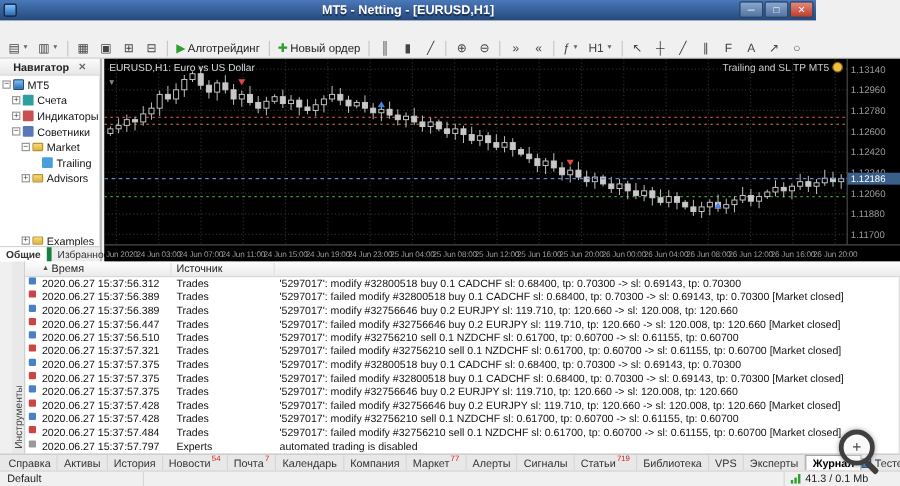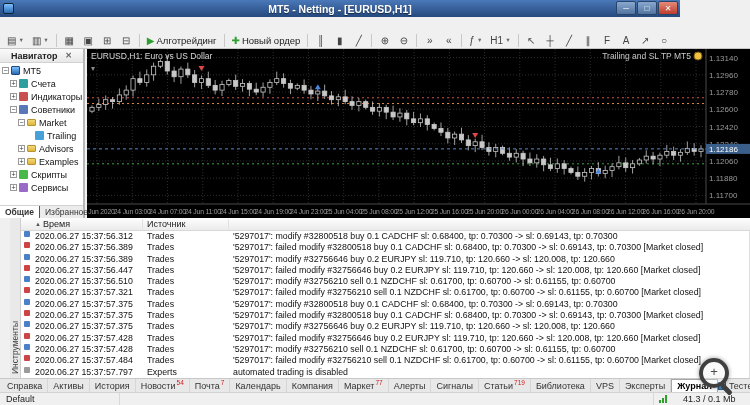--- a/index.html
+++ b/index.html
@@ -55,21 +55,21 @@
   .tree-icon { width:9px; height:9px; flex:none; margin-right:3px; border-radius:1px; }
   .icon-terminal { background:linear-gradient(#7ec0ff,#2a6ab0); border:1px solid #1a4a80; }
   .icon-accounts { background:#2e9e9e; }
   .icon-indicators { background:#c85050; }
   .icon-experts { background:#5a78b8; }
   .icon-folder { background:linear-gradient(#f5d878,#dfb53e); border:1px solid #b8922c; height:7px !important; }
   .icon-ea { background:#48a0d8; }
   .icon-scripts { background:#48b848; }
   .icon-services { background:#9a6ac8; }
   .nav-tabs { height:13px; flex:none; border-top:1px solid #d2d2d2; display:flex; background:#ececec; font-size:8.5px; }
-  .nav-tab { padding:0 5px; display:flex; align-items:center; color:#333; border-right:1px solid #15803d; }
+  .nav-tab { padding:0 5px; display:flex; align-items:center; color:#333; border-right:4px solid #15803d; }
   .nav-tab.active { background:#fff; font-weight:bold; }
 
   .chart { position:absolute; left:87px; top:0; width:663px; height:169px; background:#000; }
 
   
   .toolbox { position:absolute; left:0; top:218px; width:750px; height:160px; background:#fff; display:flex;margin-left:10px; }
   .toolbox-strip { width:11px; flex:none; background:#e9e9e9; border-right:1px solid #cfcfcf;
     display:flex; justify-content:center; }
   .strip-label { writing-mode:vertical-rl; transform:rotate(180deg); font-size:8.5px; color:#444; margin-top:auto; margin-bottom:4px; }
   .journal { flex:1; display:flex; flex-direction:column; position:relative; overflow:hidden; }
@@ -102,21 +102,21 @@
   .badge { font-size:6.5px; color:#d02020; margin-left:1px; transform:translateY(-3px); }
   .tab-right { margin-left:auto; display:flex; align-items:center; gap:3px; padding-right:8px; }
   .tester-icon { width:8px; height:8px; background:linear-gradient(#8ec2f0,#3a7ab8); border:1px solid #2a5a88; }
 
   
   .statusbar { position:absolute; left:0; top:392px; width:750px; height:13px; background:#f0f0f0;
     border-top:1px solid #d2d2d2; display:flex; align-items:center; font-size:9px; color:#222; }
   .sb-help { width:352px; flex:none; height:100%; display:flex; align-items:center; padding-left:5px; border-right:1px solid #d8d8d8; }
   .sb-profile { width:120px; flex:none; height:100%; display:flex; align-items:center; padding-left:6px; border-right:1px solid #d8d8d8; }
   .sb-fill { flex:1; height:100%; border-right:1px solid #d8d8d8; }
-  .sb-conn { width:96px; flex:none; display:flex; align-items:center; gap:16px; padding-left:5px; }
+  .sb-conn { width:96px; flex:none; display:flex; align-items:center; gap:4px; padding-left:5px; }
   .conn-bars { display:flex; align-items:flex-end; gap:1px; height:8px; }
   .conn-bars span { width:2px; background:#2ea02e; display:block; }
   .cb1{height:3px;} .cb2{height:5px;} .cb3{height:8px;}
 
   
   .magnifier { position:absolute; left:699px; top:358px; width:30px; height:30px; border:4px solid #3f3f3f;
     border-radius:50%; background:rgba(235,235,235,.3); z-index:60; box-shadow:0 0 4px rgba(0,0,0,.4); }
   .magnifier::before { content:'+'; position:absolute; left:50%; top:50%; transform:translate(-50%,-58%);
     font-size:13px; color:#4a4a4a; }
   .magnifier::after { content:''; position:absolute; right:-8px; bottom:-8px; width:13px; height:5px;
@@ -265,21 +265,21 @@
           <div class="tree-row" style="padding-left: 26px;">
             <span class="tree-spacer"></span>
             <span class="tree-icon icon-ea"></span>
             <span>Trailing</span>
           </div>
           <div class="tree-row" style="padding-left: 18px;">
             <span class="tree-box">+</span>
             <span class="tree-icon icon-folder"></span>
             <span>Advisors</span>
           </div>
-          <div class="tree-row" style="padding-left: 18px;">
+          <div class="tree-row" style="padding-left: 18px; margin-top: 39px;">
             <span class="tree-box">+</span>
             <span class="tree-icon icon-folder"></span>
             <span>Examples</span>
           </div>
           <div class="tree-row" style="padding-left: 10px;">
             <span class="tree-box">+</span>
             <span class="tree-icon icon-scripts"></span>
             <span>Скрипты</span>
           </div>
           <div class="tree-row" style="padding-left: 10px;">

